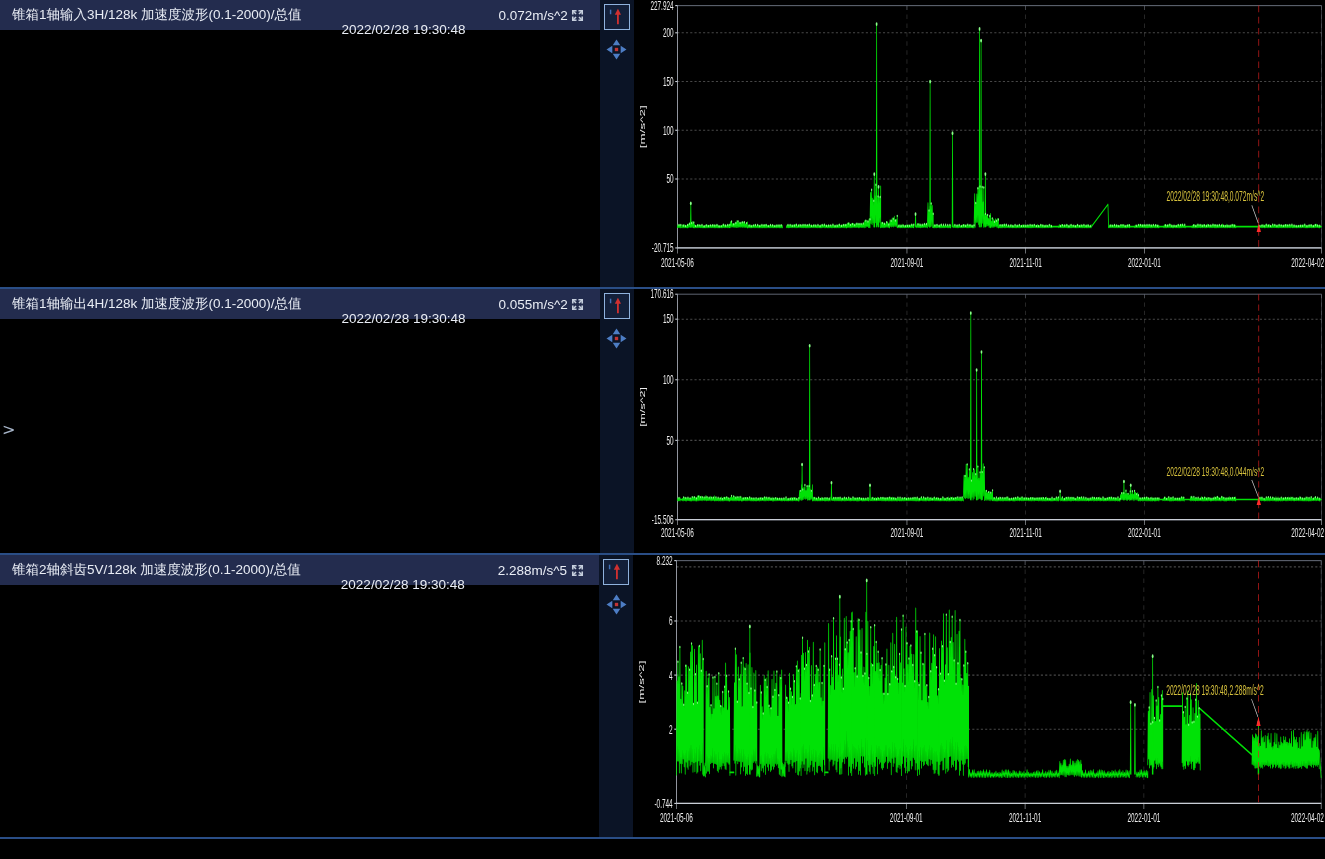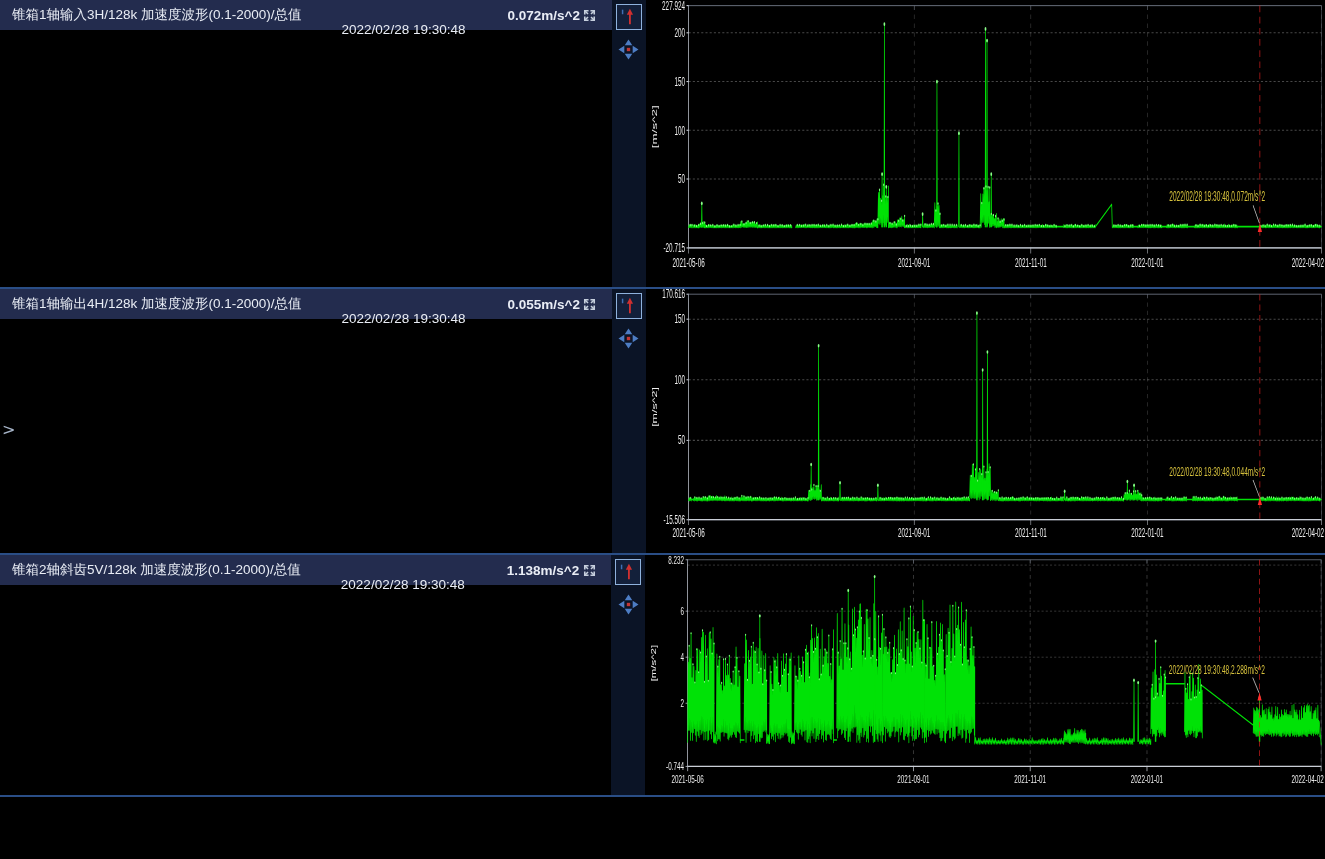--- a/index.html
+++ b/index.html
@@ -3,28 +3,28 @@
 <meta charset="utf-8">
 <style>
   html,body{margin:0;padding:0;}
   body{
     width:1325px;height:859px;background:#000;position:relative;overflow:hidden;
     font-family:"Liberation Sans",sans-serif;
   }
   .panel{display:flex;flex-direction:row;box-sizing:border-box;border-bottom:2px solid #2a4e86;background:#000;text-align:center;}
   #panel-0{height:289px}
   #panel-1{height:266px}
-  #panel-2{height:242px}
+  #panel-2{height:284px}
   .panel-header{
     height:30px;min-height:30px;background:#232c4e;display:flex;align-items:center;
     color:#e9edf5;font-size:13.5px;padding:0 12px;box-sizing:border-box;
   }
   .panel-title{white-space:nowrap;}
   .header-timestamp{margin-left:40px;white-space:nowrap;margin-top:29px;}
-  .header-value{margin-left:42px;white-space:nowrap;font-weight:bold;}
+  .header-value{margin-left:33px;white-space:nowrap;}
   .expand-btn{margin-left:auto;width:20px;height:20px;display:flex;align-items:center;justify-content:center;cursor:pointer;}
   .panel-body{flex:1;display:flex;background:#020308;position:relative;}
   .tool-col{width:34px;min-width:34px;background:#0b1426;display:flex;flex-direction:column;align-items:center;padding-top:4px;gap:9px;box-sizing:border-box;}
   .icon-box{width:26px;height:26px;border:1px solid #8fb2dd;background:#13203a;display:flex;align-items:center;justify-content:center;cursor:pointer;box-sizing:border-box;}
   .pan-btn{cursor:pointer;display:flex;}
   .plot-area{flex:1;position:relative;background:#000;}
   svg.chart{width:100%;height:100%;display:block;}
   .collapse-arrow{
     position:absolute;left:2px;top:422px;color:#a9b7cb;font-size:16px;line-height:16px;
     z-index:5;cursor:pointer;font-family:"DejaVu Sans",sans-serif;
@@ -867,21 +867,21 @@
           <text x="1177.007341389728" y="179.8702249062443" text-anchor="end" fill="#d6c13d" font-size="12.5" font-family="&quot;Liberation Sans&quot;,sans-serif">2022/02/28 19:30:48,0.044m/s^2</text>
         </svg>
     </div>
   </div>
 </div>
 
 <div class="panel" id="panel-2">
   <div class="panel-header">
     <span class="panel-title">锥箱2轴斜齿5V/128k 加速度波形(0.1-2000)/总值</span>
     <span class="header-timestamp">2022/02/28 19:30:48</span>
-    <span class="header-value">1.138m/s^2</span>
+    <span class="header-value">2.288m/s^5</span>
     <span class="expand-btn">
       <svg width="17" height="17" viewBox="0 0 18 18" fill="none" stroke="#c6cfdd" stroke-width="1.7">
         <polyline points="4,8 4,4 8,4"></polyline>
           <line x1="4" y1="4" x2="7.4" y2="7.4"></line>
         <polyline points="10,4 14,4 14,8"></polyline>
           <line x1="14" y1="4" x2="10.6" y2="7.4"></line>
         <polyline points="4,10 4,14 8,14"></polyline>
           <line x1="4" y1="14" x2="7.4" y2="10.6"></line>
         <polyline points="10,14 14,14 14,10"></polyline>
           <line x1="14" y1="14" x2="10.6" y2="10.6"></line>

